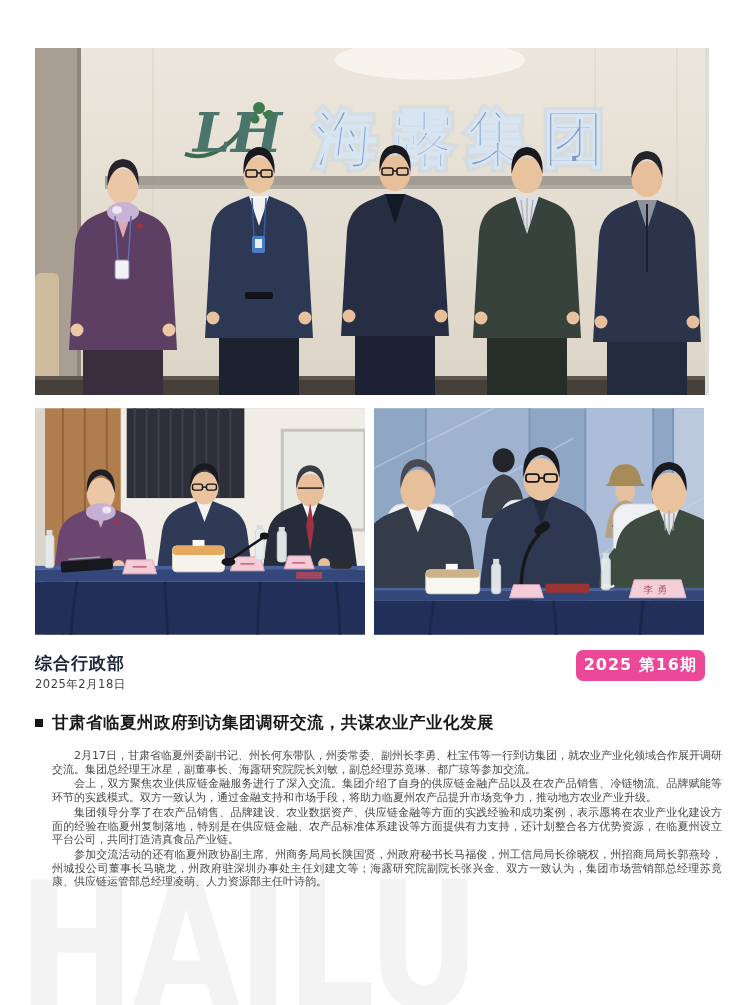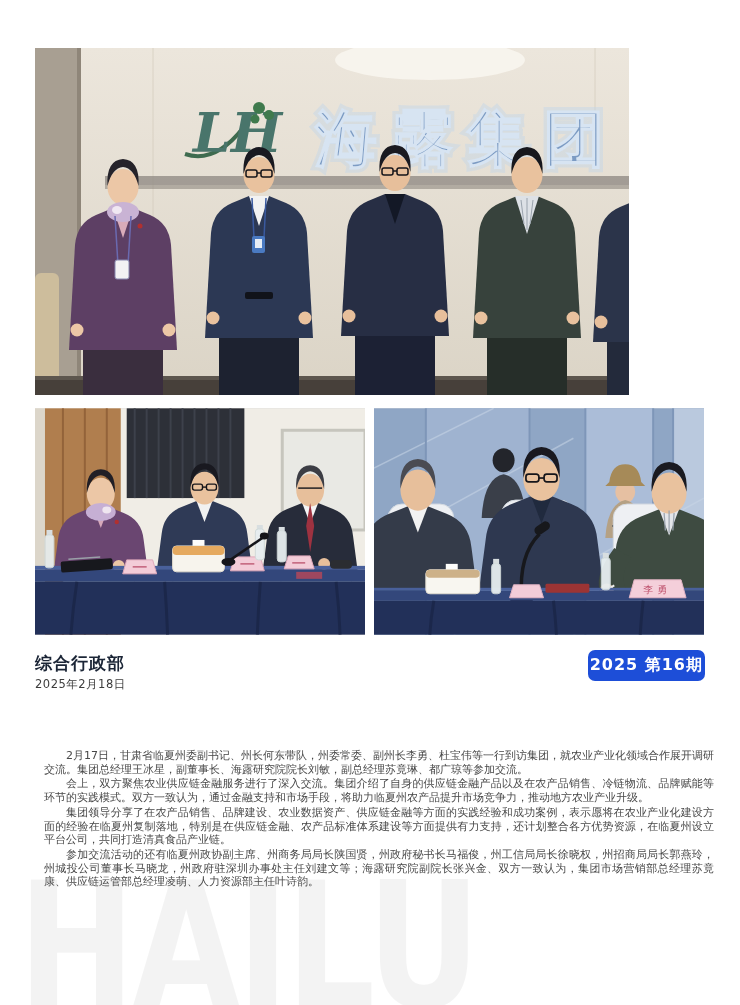--- a/index.html
+++ b/index.html
@@ -3,39 +3,39 @@
 <meta charset="utf-8">
 <style>
   html,body{margin:0;padding:0;background:#888;}
   .page{
     position:relative;width:740px;height:1005px;margin:0 auto;
     background:#ffffff;overflow:hidden;
     font-family:"DejaVu Sans","Liberation Sans",sans-serif;
   }
   .photo{position:absolute;overflow:hidden;background:#ddd;}
   .photo svg{display:block;}
-  #photo-top{left:35px;top:48px;width:594px;height:347px;}
+  #photo-top{left:35px;top:48px;width:674px;height:347px;}
   #photo-left{left:35px;top:408px;width:330px;height:227px;}
   #photo-right{left:374px;top:408px;width:330px;height:227px;}
 
   .dept{position:absolute;left:35px;top:652px;font-size:17px;font-weight:bold;color:#1b2536;letter-spacing:1px;z-index:2;}
   .pubdate{position:absolute;left:35px;top:677px;font-size:11.5px;color:#3c3c3c;letter-spacing:.5px;z-index:2;}
   .badge{
     position:absolute;right:35px;top:650px;z-index:2;
-    background:#1d4ed8;color:#ffffff;font-size:16px;font-weight:bold;
-    padding:5px 2px;border-radius:7px;letter-spacing:1px;
+    background:#ec4899;color:#ffffff;font-size:16px;font-weight:bold;
+    padding:5px 8px;border-radius:7px;letter-spacing:1px;
   }
   .headline{
     position:absolute;left:35px;top:712px;width:670px;z-index:2;
     display:flex;align-items:center;gap:9px;margin:0;
     font-size:16.5px;font-weight:bold;color:#191919;letter-spacing:.5px;
   }
   .headline .bullet{width:8px;height:8px;background:#151515;flex:0 0 auto;}
   .article{
-    position:absolute;left:44px;top:749px;width:670px;z-index:2;
+    position:absolute;left:52px;top:749px;width:670px;z-index:2;
     font-size:11px;line-height:13.7px;color:#484848;text-align:justify;
   }
   .article p{margin:0 0 1px 0;text-indent:2em;}
   .watermark{
     position:absolute;left:18px;top:845px;z-index:1;
     font-size:175px;font-weight:bold;color:#000;opacity:.045;
     transform:scaleX(.8);transform-origin:left top;letter-spacing:-4px;
     pointer-events:none;white-space:nowrap;
   }
 </style>
@@ -354,20 +354,24 @@
       </g>
     </svg>
   </div>
 
   <div class="watermark">HAILU</div>
 
   <div class="dept">综合行政部</div>
   <div class="pubdate">2025年2月18日</div>
   <div class="badge">2025 第16期</div>
 
+  <h1 class="headline">
+    <span class="bullet"></span>
+    <span>甘肃省临夏州政府到访集团调研交流，共谋农业产业化发展</span>
+  </h1>
 
   <div class="article">
     <p>2月17日，甘肃省临夏州委副书记、州长何东带队，州委常委、副州长李勇、杜宝伟等一行到访集团，就农业产业化领域合作展开调研交流。集团总经理王冰星，副董事长、海露研究院院长刘敏，副总经理苏竟琳、都广琼等参加交流。</p>
     <p>会上，双方聚焦农业供应链金融服务进行了深入交流。集团介绍了自身的供应链金融产品以及在农产品销售、冷链物流、品牌赋能等环节的实践模式。双方一致认为，通过金融支持和市场手段，将助力临夏州农产品提升市场竞争力，推动地方农业产业升级。</p>
     <p>集团领导分享了在农产品销售、品牌建设、农业数据资产、供应链金融等方面的实践经验和成功案例，表示愿将在农业产业化建设方面的经验在临夏州复制落地，特别是在供应链金融、农产品标准体系建设等方面提供有力支持，还计划整合各方优势资源，在临夏州设立平台公司，共同打造清真食品产业链。</p>
     <p>参加交流活动的还有临夏州政协副主席、州商务局局长陕国贤，州政府秘书长马福俊，州工信局局长徐晓权，州招商局局长郭燕玲，州城投公司董事长马晓龙，州政府驻深圳办事处主任刘建文等；海露研究院副院长张兴金、双方一致认为，集团市场营销部总经理苏竟康、供应链运管部总经理凌萌、人力资源部主任叶诗韵。</p>
   </div>
 
 </div>
 

